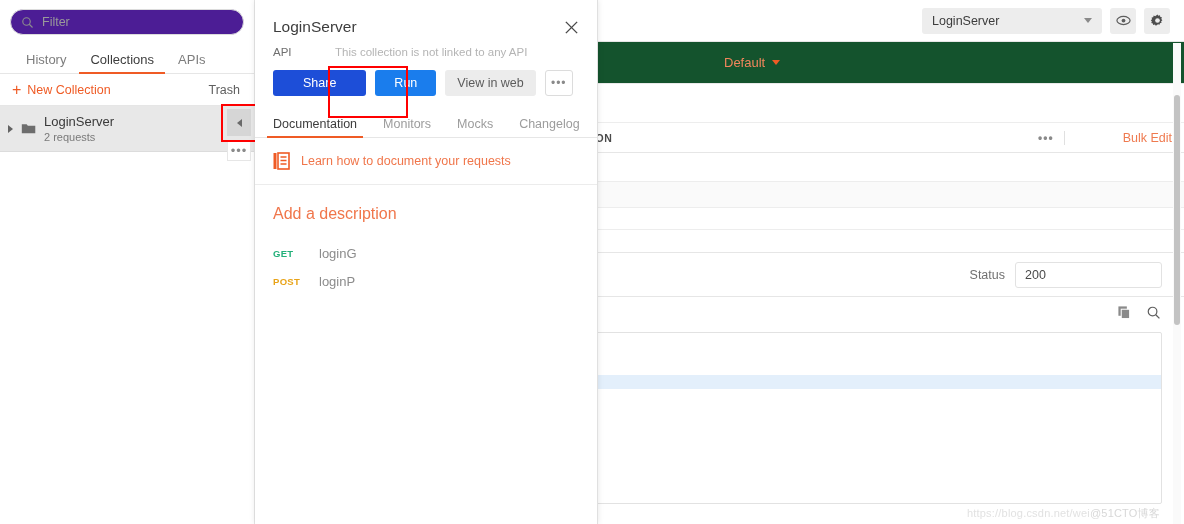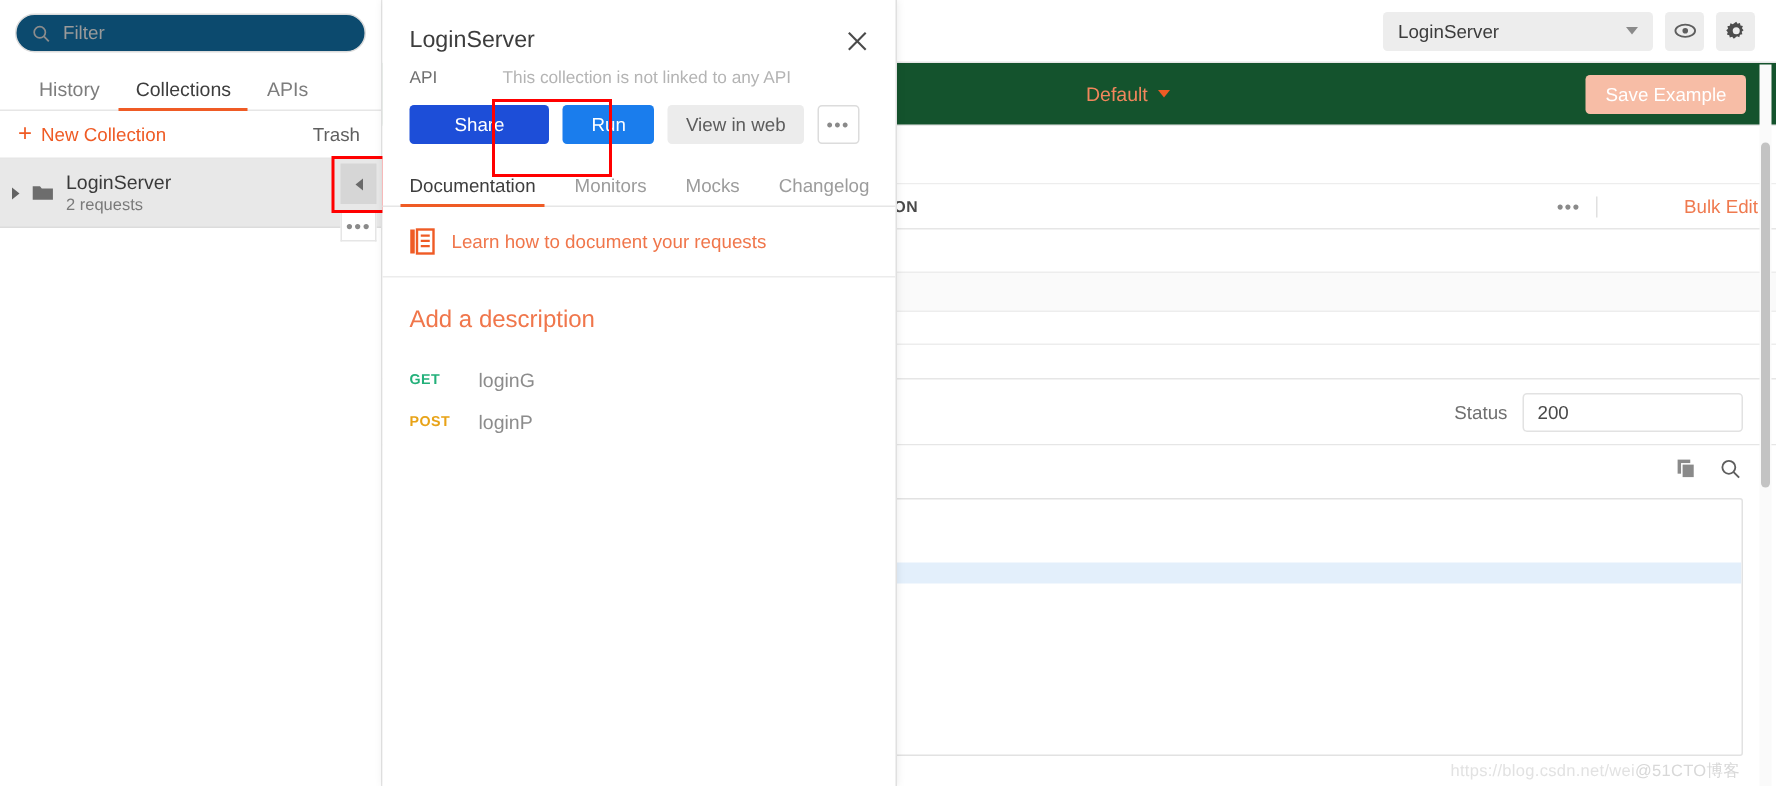--- a/index.html
+++ b/index.html
@@ -13,21 +13,21 @@
 
   
   #sidebar {
     position: absolute; left: 0; top: 0; width: 255px; height: 524px;
     background: #ffffff; border-right: 1px solid #e6e6e6;
   }
   .filter-wrap { padding: 9px 10px 0 10px; }
   .filter-box {
     display: flex; align-items: center; gap: 8px;
     height: 26px; border: 1px solid #dcdcdc; border-radius: 14px;
-    padding: 0 10px; background: #0c4a6e;
+    padding: 0 10px; background: #4c1d95;
   }
   .filter-box .ph { color: #9a9a9a; font-size: 12.5px; }
   .svg-ico { display: block; }
 
   .tabs-row {
     display: flex; align-items: flex-end; gap: 0;
     height: 31px; padding: 0 14px; border-bottom: 1px solid #e6e6e6;
     margin-top: 8px;
   }
   .tab {
@@ -265,21 +265,20 @@
           <circle cx="8" cy="8" r="2.5" fill="#ededed"></circle>
         </svg>
       </div>
     </div>
 
     <div class="band-default">
       <div class="default-dd">
         <span>Default</span>
         <span class="caret-down-orange"></span>
       </div>
-      <div class="save-example">Save Example</div>
     </div>
 
     <div class="blank-band"></div>
 
     <div class="tbl-head">
       <div class="th-value">VALUE</div>
       <div class="th-desc">DESCRIPTION</div>
       <div class="th-tools">
         <span class="th-dots">•••</span>
         <span class="vsep"></span>

